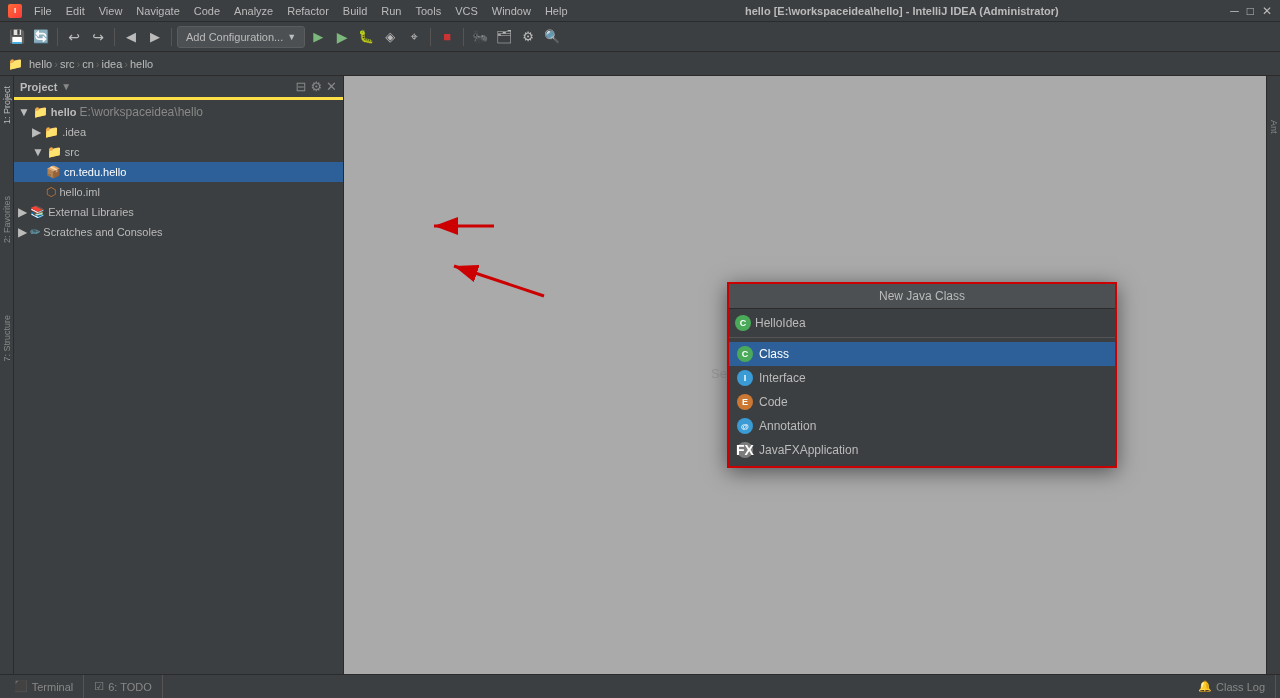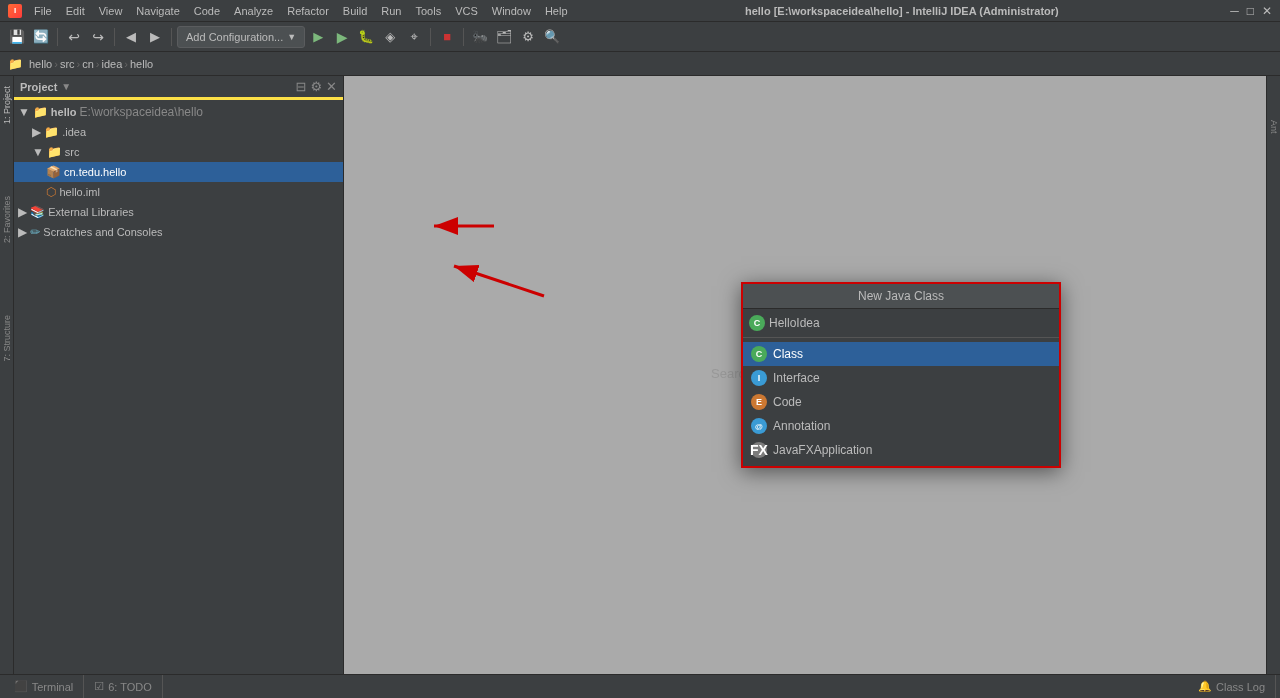--- a/index.html
+++ b/index.html
@@ -162,21 +162,21 @@
       white-space: nowrap;
       padding: 4px 1px;
     }
 
     
     #new-java-dialog {
       position: absolute;
       top: 50%;
       left: 50%;
       transform: translate(-20%, -50%);
-      width: 320px;
+      width: 390px;
       background: #3c3f41;
       border: 2px solid #cc0000;
       box-shadow: 0 4px 20px rgba(0,0,0,0.5);
       pointer-events: all;
     }
     #dialog-title {
       background: #4c5052;
       padding: 5px 8px;
       font-size: 12px;
       color: #bbb;

